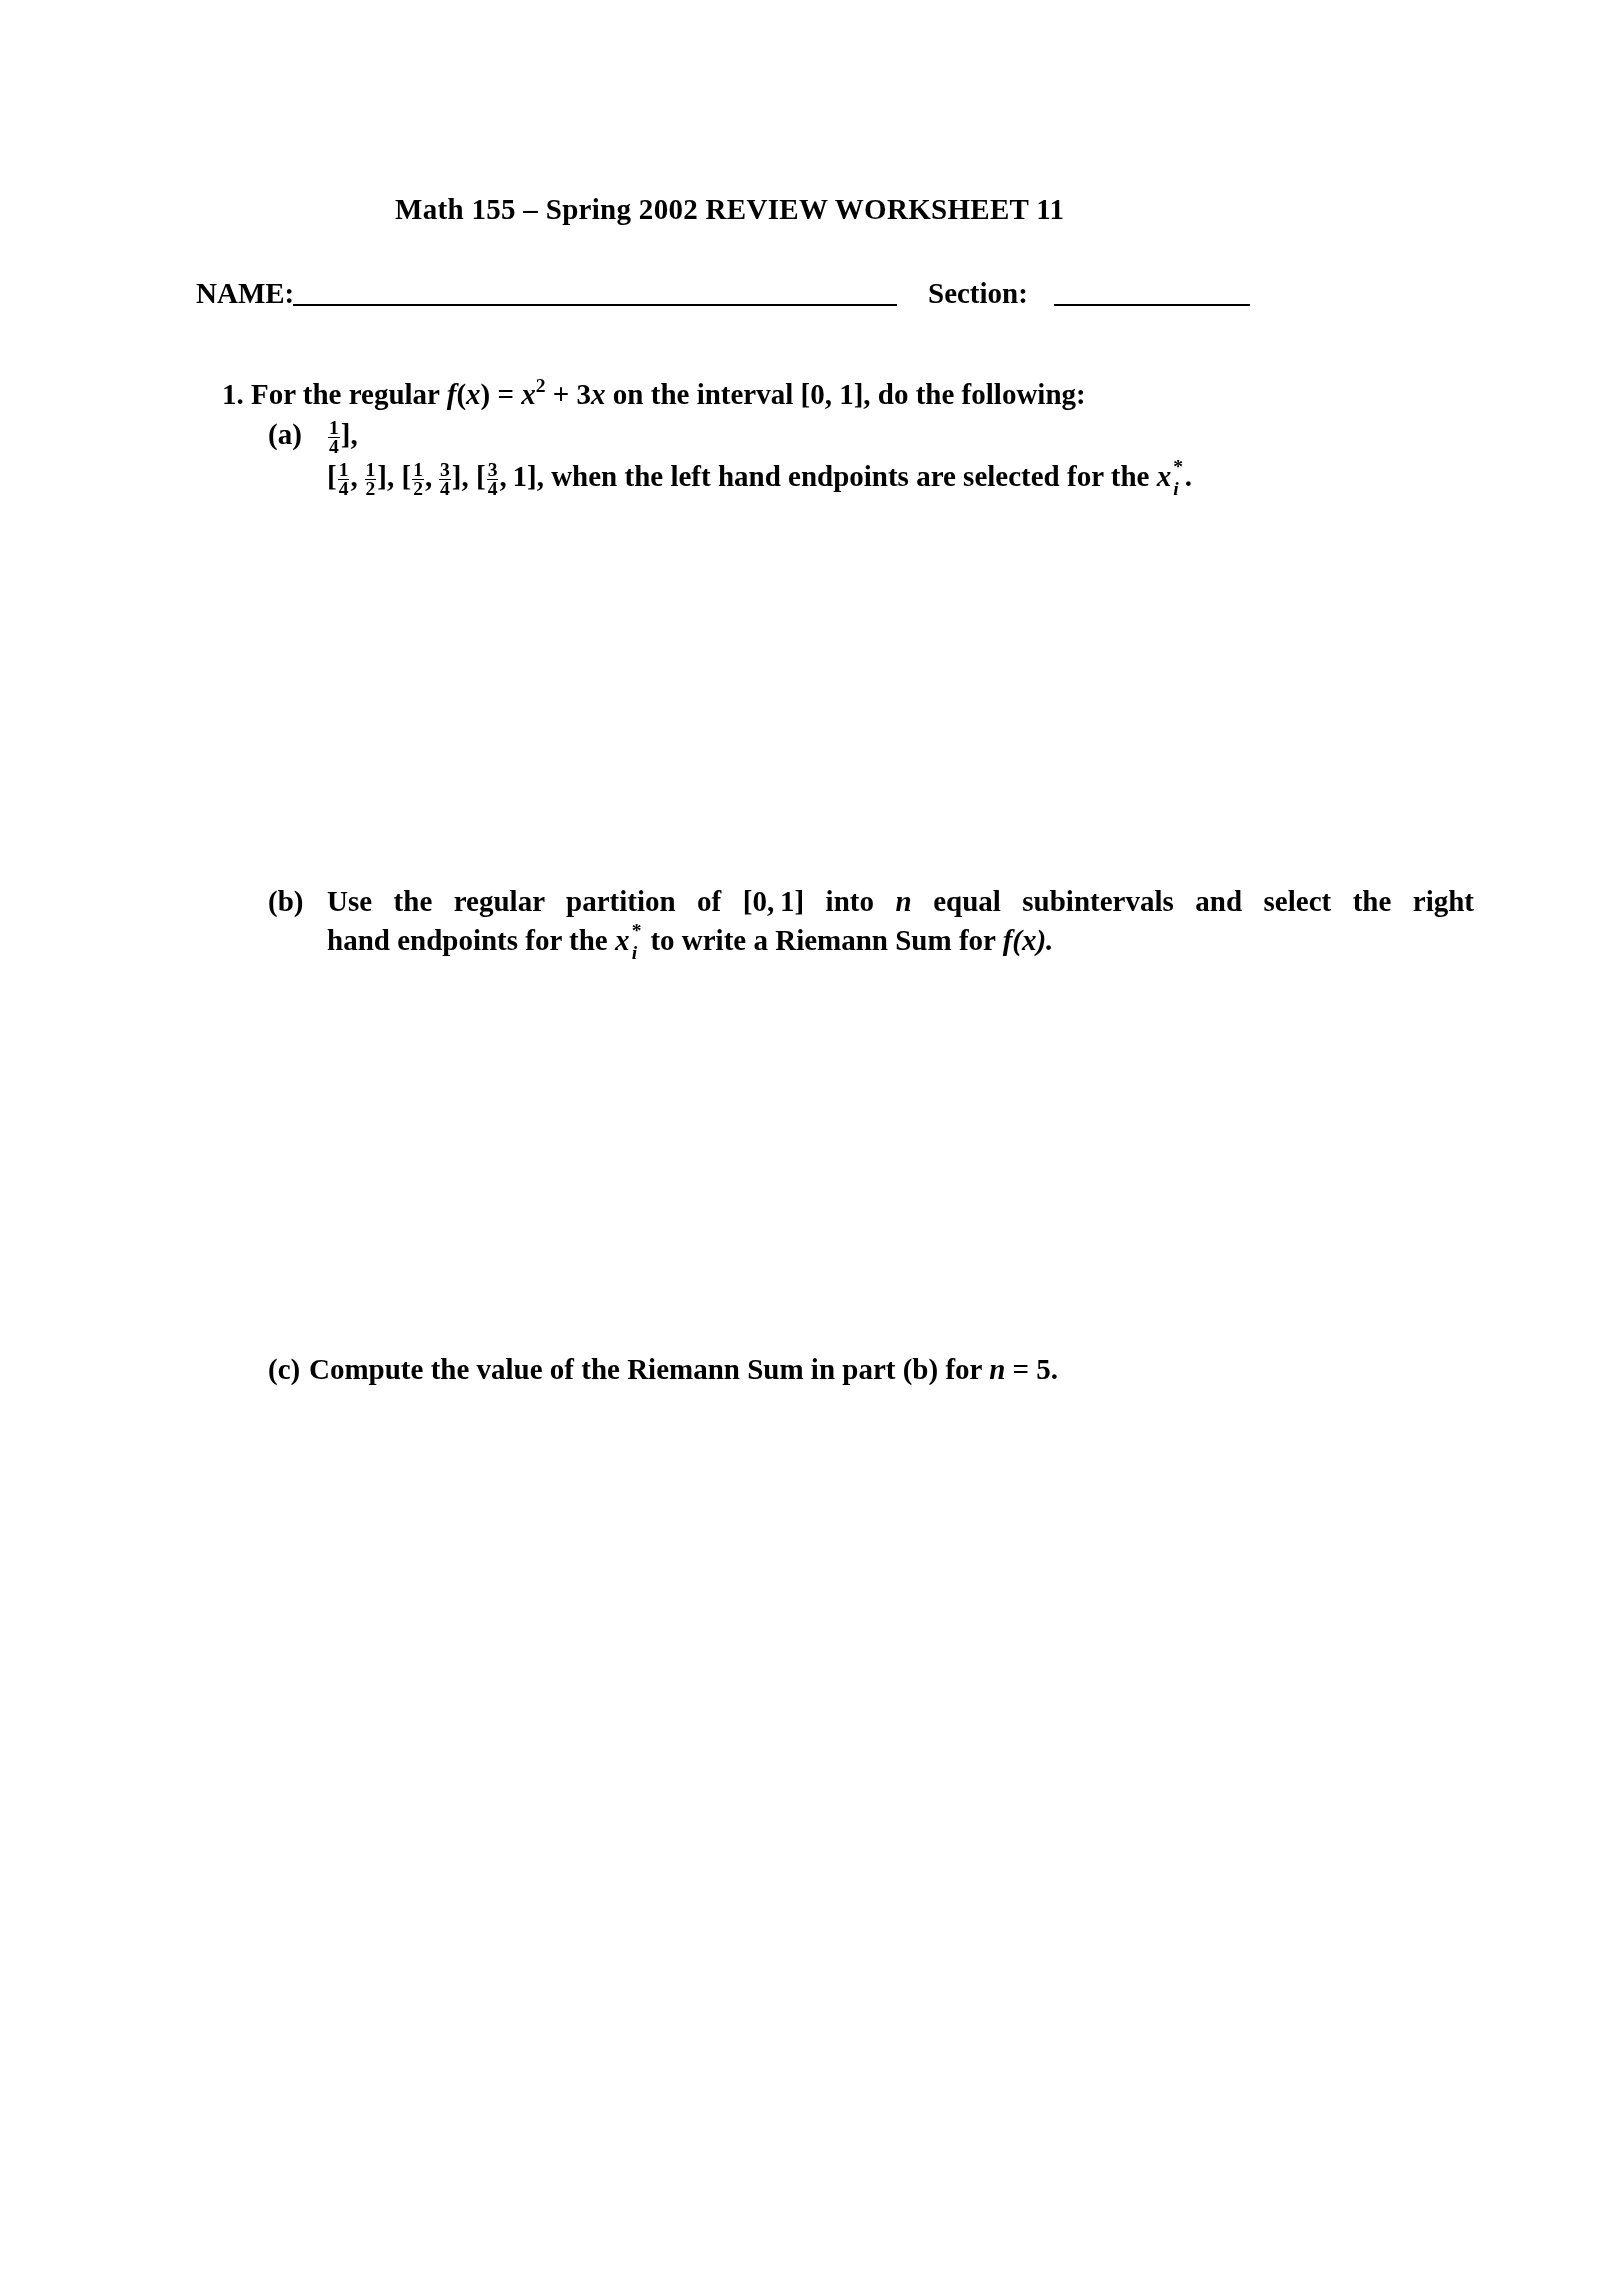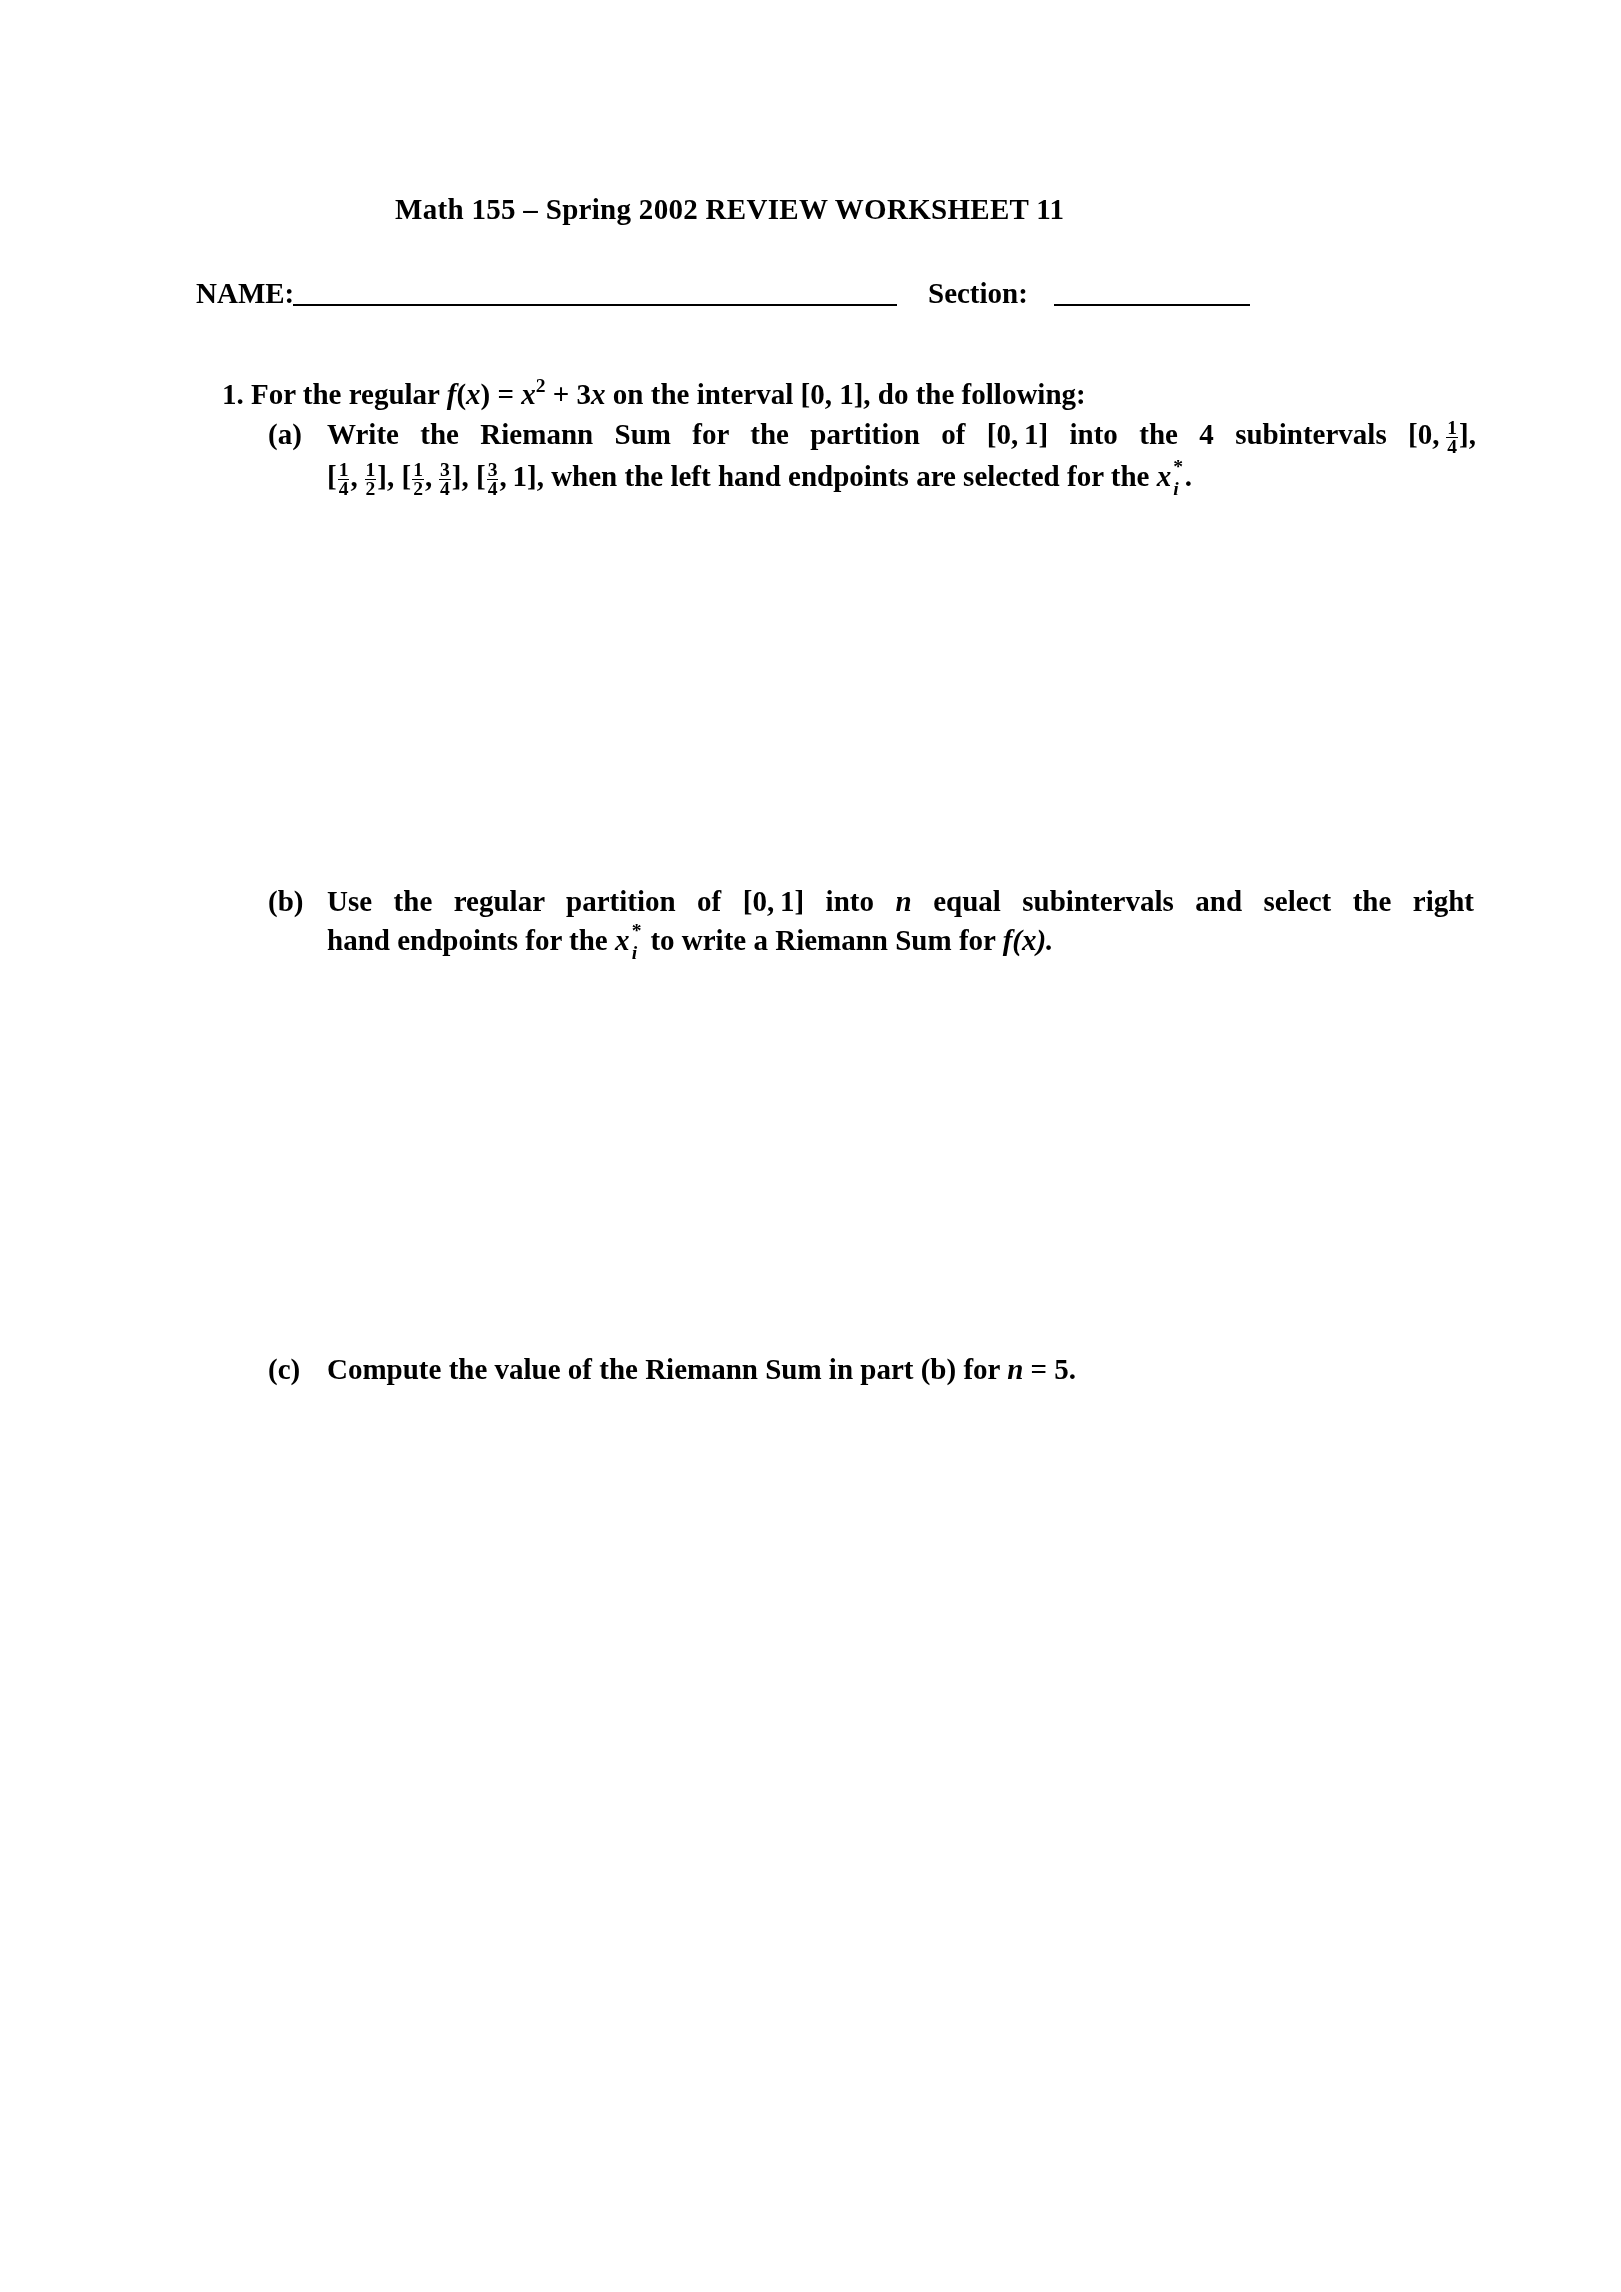--- a/index.html
+++ b/index.html
@@ -44,21 +44,21 @@
 
 <div class="abs txt serif" style="left:222px; top:375px;">
   <span>1.</span>
   <span>For the regular</span>
   <span><i class="m">f</i>(<i class="m">x</i>) = <i class="m">x</i><sup class="s">2</sup> + 3<i class="m">x</i></span>
   <span>on the interval [0, 1], do the following:</span>
 </div>
 
 <div class="abs txt serif" style="left:268px; top:415px;">(a)</div>
 <div class="abs txt serif" style="left:327px; top:415px; width:1149px;">
-  <div class="justify"><span>Write the Riemann Sum for the partition of [0, 1] into the 4 subintervals [0, </span><span class="frac">
+  <div class="justify"><span class="frac">
         <span class="num">1</span>
         <span class="den">4</span>
       </span>],</div>
 </div>
 <div class="abs txt serif" style="left:327px; top:457px;">
   [<span class="frac">
       <span class="num">1</span>
       <span class="den">4</span>
     </span>, <span class="frac">
       <span class="num">1</span>
@@ -83,18 +83,18 @@
   <div class="justify"><span>Use the regular partition of [0, 1] into</span> <i class="m">n</i> <span>equal subintervals and select the right</span></div>
 </div>
 <div class="abs txt serif" style="left:327px; top:921px;">
   <span>hand endpoints for the</span>
   <span class="xi">x<span class="pad"></span><span class="sup">*</span><span class="sub">i</span></span>
   <span>to write a Riemann Sum for</span>
   <i class="m">f(x).</i>
 </div>
 
 <div class="abs txt serif" style="left:268px; top:1350px;">(c)</div>
-<div class="abs txt serif" style="left:327px; top:1350px;">
+<div class="abs txt serif" style="left:309px; top:1350px;">
   <span>Compute the value of the Riemann Sum in part (b) for</span>
   <i class="m">n</i>
   <span>= 5.</span>
 </div>
 
 
 </body></html>

